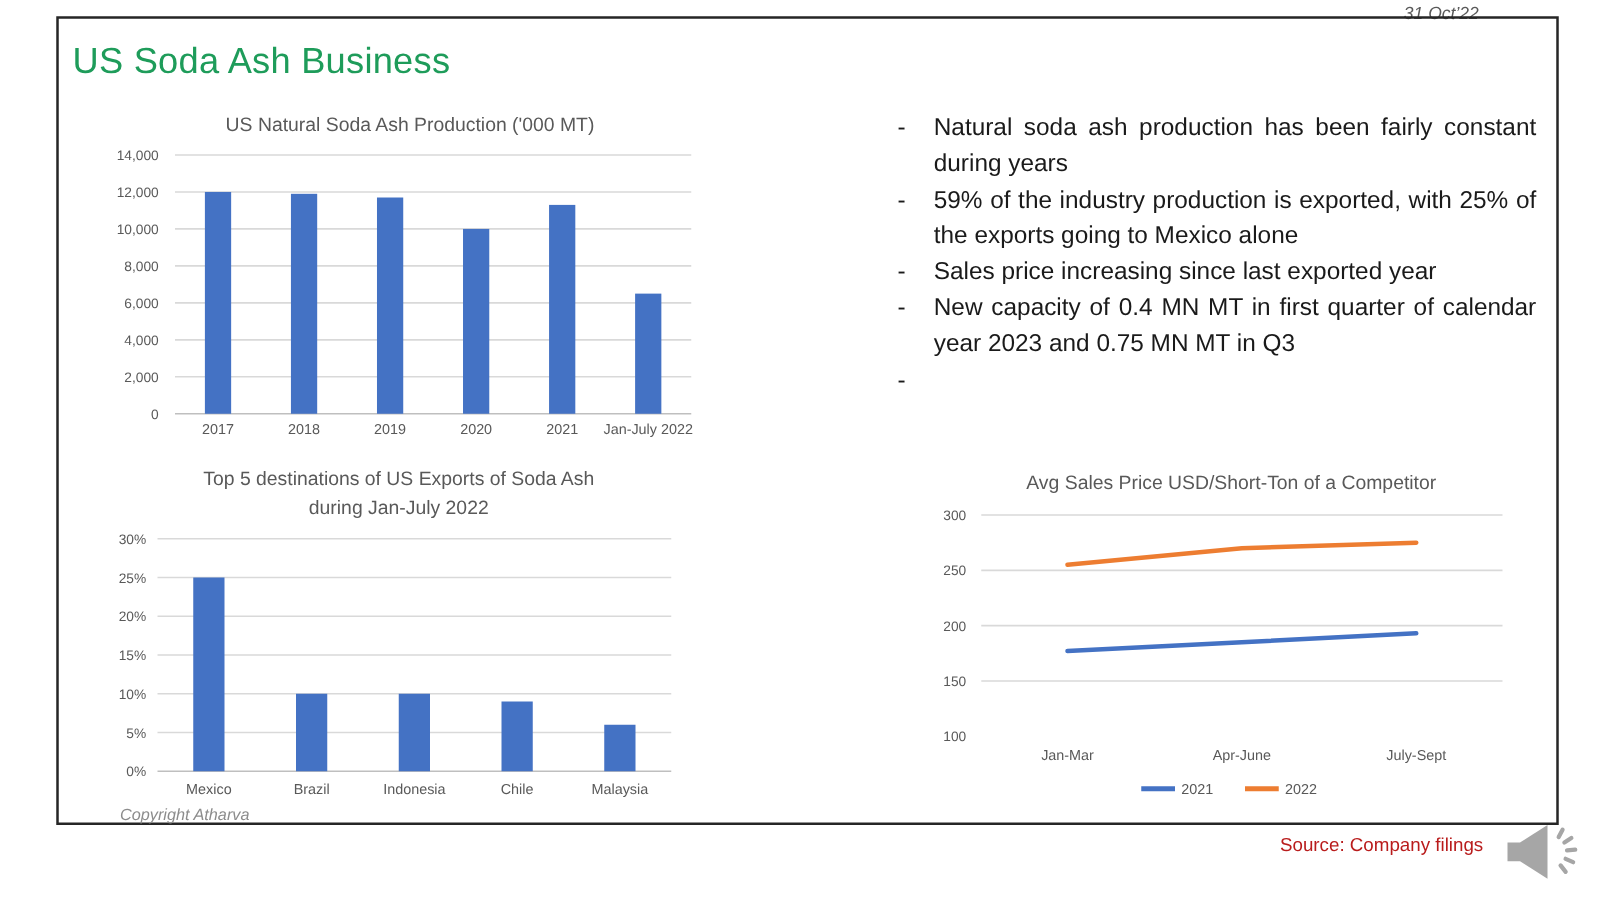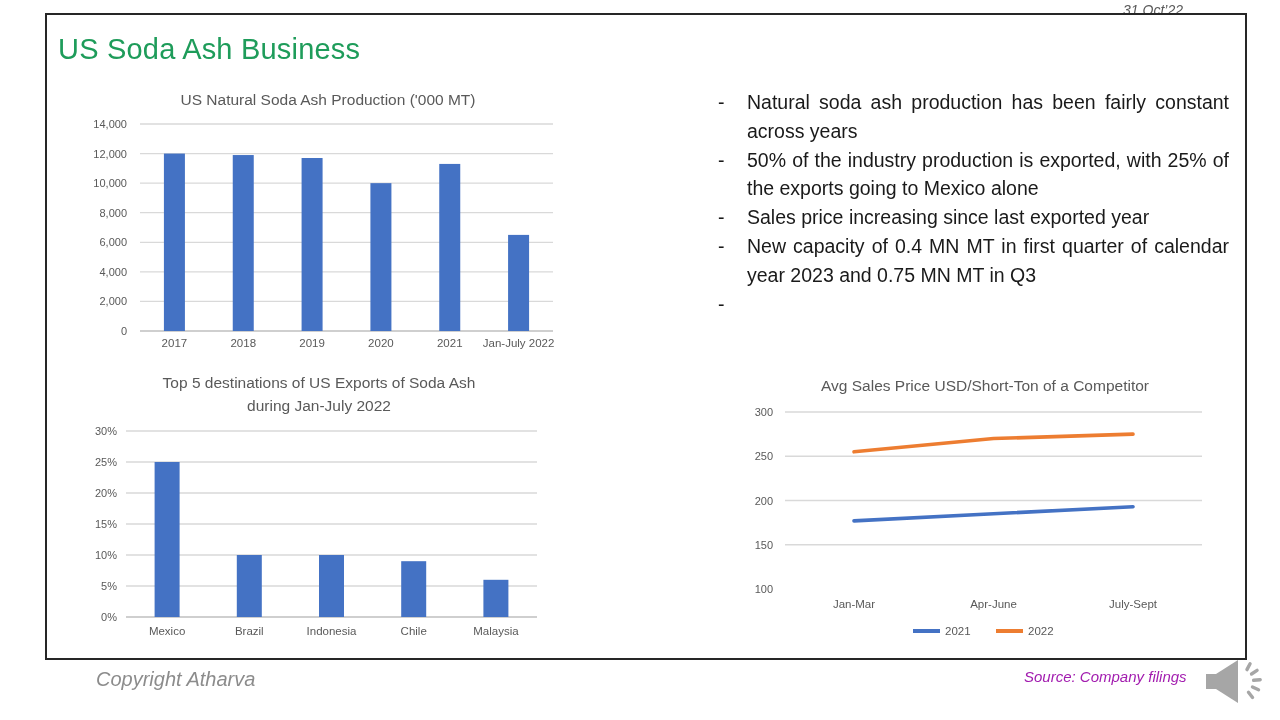--- a/index.html
+++ b/index.html
@@ -24,26 +24,26 @@
     position:absolute; left:715px; top:88px; width:514px; list-style:none;
     font-size:19.5px; line-height:28.8px; color:#1A1A1A;
   }
   .bullets li {
     position:relative; padding-left:32px; text-align:justify;
   }
   .bullets li .dash { position:absolute; left:3px; top:0; }
   svg.chart { position:absolute; overflow:visible; }
   svg text { font-family:"Liberation Sans", sans-serif; }
   .footer-left {
-    position:absolute; left:96px; top:668px; font-size:20px; font-style:italic;
+    position:absolute; left:96px; top:644px; font-size:13px; font-style:italic;
     color:#8C8C8C;
   }
   .footer-right {
-    position:absolute; left:1024px; top:668px; font-size:15px; font-style:italic;
-    color:#a21caf;
+    position:absolute; left:1024px; top:668px; font-size:15px; 
+    color:#b91c1c;
   }
   .speaker { position:absolute; left:1200px; top:652px; width:66px; height:68px; }
 </style>
 </head>
 <body>
 
 <div class="slide">
 
   <div class="slide-date">31 Oct’22</div>
 
@@ -77,22 +77,22 @@
       <text x="264.0833333333333" y="263" text-anchor="middle" font-size="11.5" fill="#595959">2019</text>
       <rect x="322.41666666666663" y="99.14285714285714" width="21" height="147.85714285714286" fill="#4472C4"></rect>
       <text x="332.91666666666663" y="263" text-anchor="middle" font-size="11.5" fill="#595959">2020</text>
       <rect x="391.25" y="79.92142857142858" width="21" height="167.07857142857142" fill="#4472C4"></rect>
       <text x="401.75" y="263" text-anchor="middle" font-size="11.5" fill="#595959">2021</text>
       <rect x="460.0833333333333" y="150.89285714285714" width="21" height="96.10714285714286" fill="#4472C4"></rect>
       <text x="470.5833333333333" y="263" text-anchor="middle" font-size="11.5" fill="#595959">Jan-July 2022</text>
     </svg>
 
   <ul class="bullets">
-      <li><span class="dash">-</span><span>Natural soda ash production has been fairly constant across years</span></li>
-      <li><span class="dash">-</span><span>50% of the industry production is exported, with 25% of the exports going to Mexico alone</span></li>
+      <li><span class="dash">-</span><span>Natural soda ash production has been fairly constant during years</span></li>
+      <li><span class="dash">-</span><span>59% of the industry production is exported, with 25% of the exports going to Mexico alone</span></li>
       <li><span class="dash">-</span><span>Sales price increasing since last exported year</span></li>
       <li><span class="dash">-</span><span>New capacity of 0.4 MN MT in first quarter of calendar year 2023 and 0.75 MN MT in Q3</span></li>
       <li><span class="dash">-</span></li>
     </ul>
 
   <svg class="chart" id="chart-1" style="left:48px; top:368px;" width="520" height="288">
       <text x="271" y="20" text-anchor="middle" font-size="15.5" fill="#595959">Top 5 destinations of US Exports of Soda Ash</text>
       <text x="271" y="43" text-anchor="middle" font-size="15.5" fill="#595959">during Jan-July 2022</text>
       <text x="69" y="253" text-anchor="end" font-size="11" fill="#595959">0%</text>
       <line x1="78" y1="218" x2="489" y2="218" stroke="#D9D9D9" stroke-width="1.3"></line>

